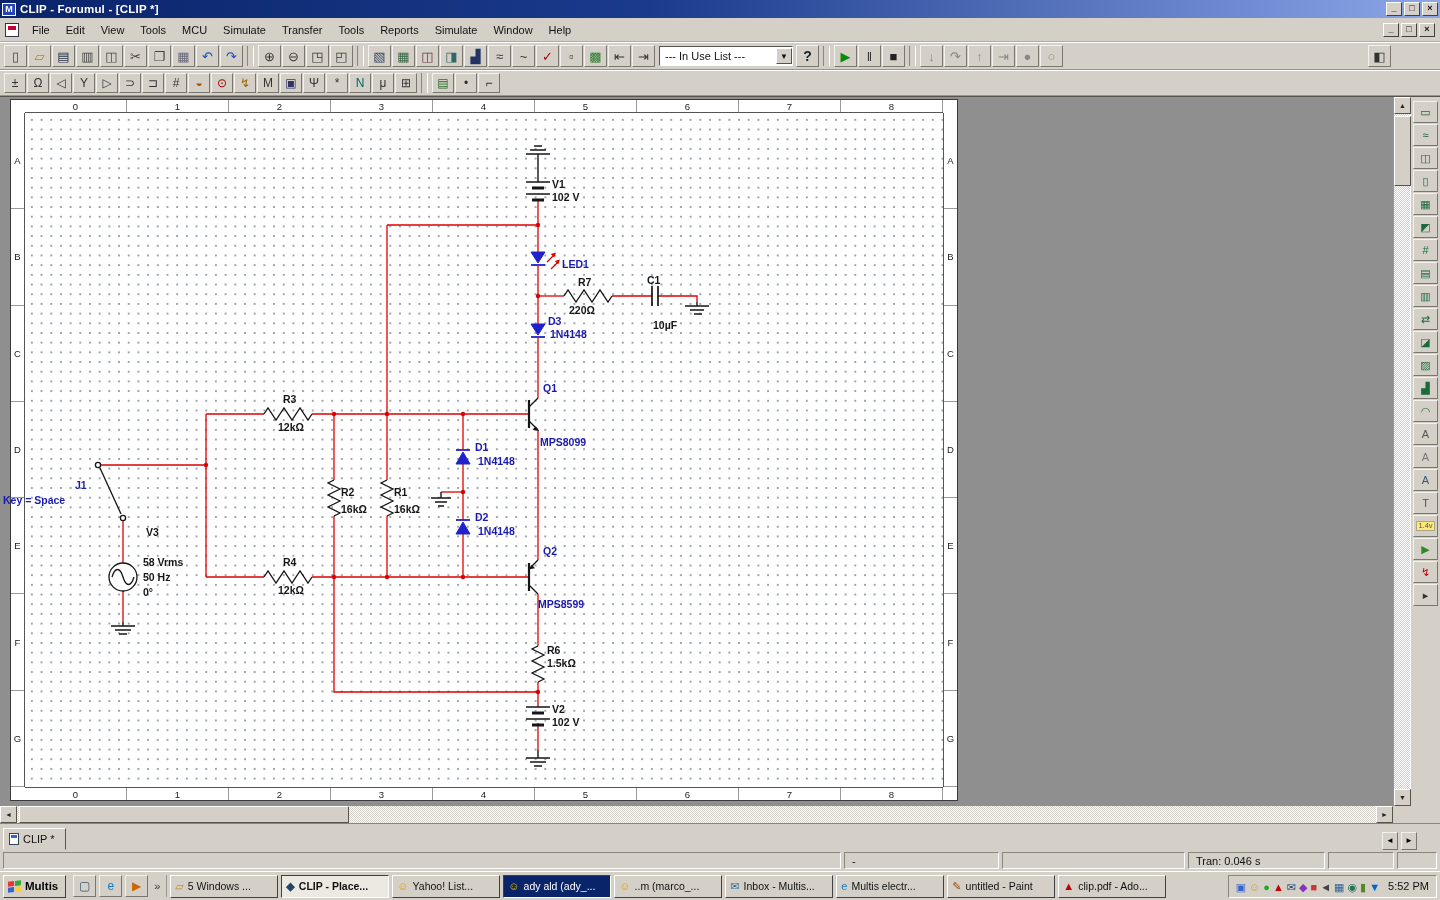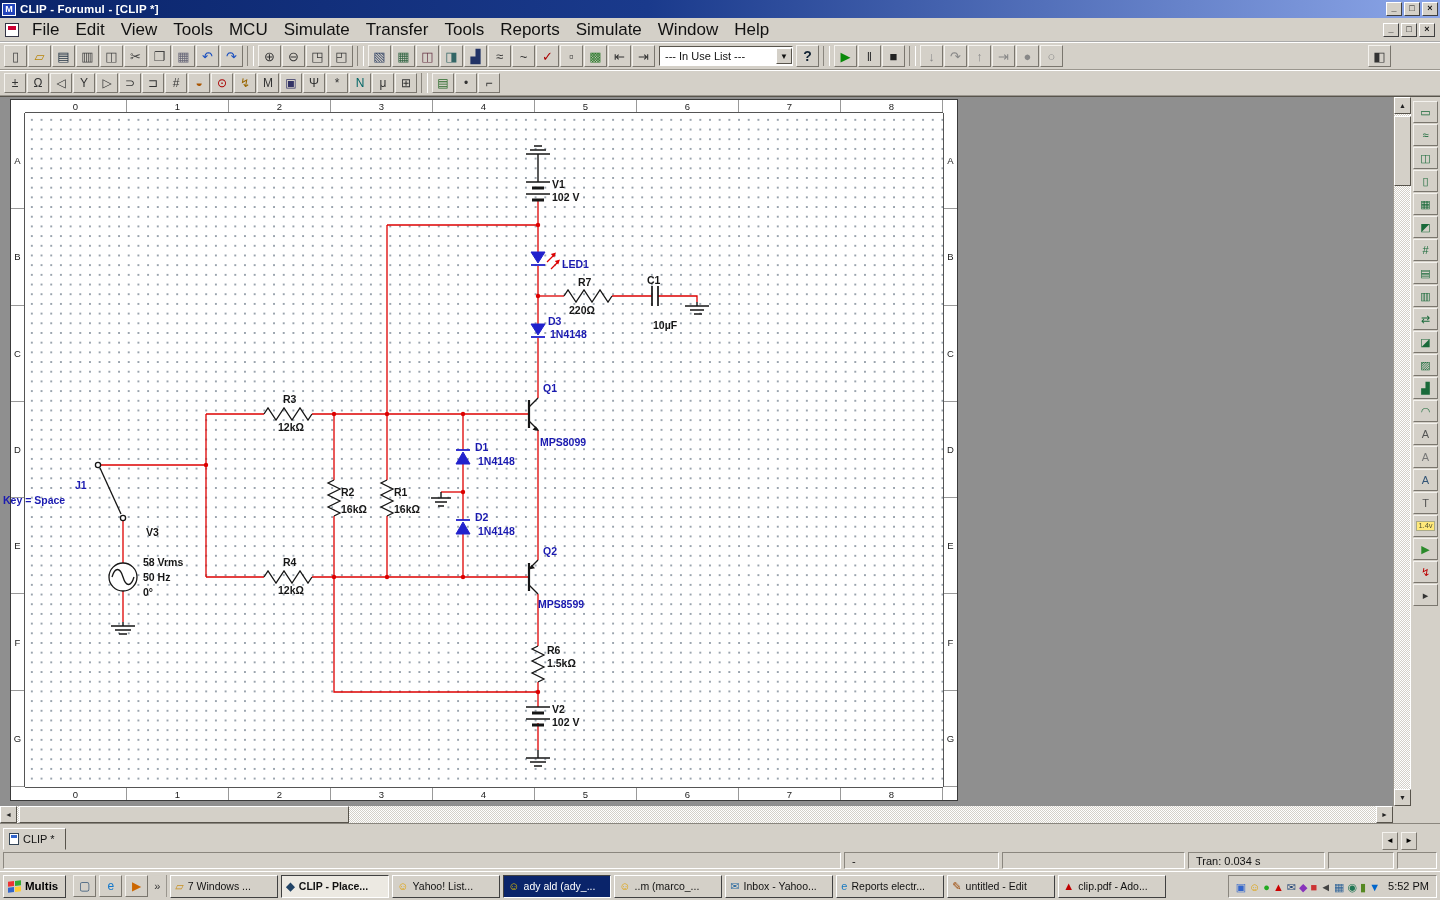--- a/index.html
+++ b/index.html
@@ -10,21 +10,21 @@
   .titlebar { height:18px; background:linear-gradient(90deg,#0a246a 0%,#1a3a8c 45%,#8ca6e8 100%); display:flex; align-items:center; padding:0 2px; flex:none; }
   .app-icon { width:14px; height:13px; background:#2244bb; border:1px solid #fff; color:#fff; font-size:9px; font-weight:bold; display:flex; align-items:center; justify-content:center; margin-right:4px; }
   .titlebar .t-text { color:#fff; font-size:11.5px; font-weight:bold; letter-spacing:.2px; }
   .cap-btns { margin-left:auto; display:flex; gap:2px; }
   .cap-btn { width:16px; height:14px; background:#d4d0c8; border:1px solid; border-color:#fff #404040 #404040 #fff; font-size:9px; line-height:11px; text-align:center; color:#111; font-weight:bold; }
 
   
   .menubar { height:24px; background:#d4d0c8; display:flex; align-items:center; padding:0 3px; border-bottom:1px solid #aaa; flex:none; }
   .doc-icon { width:14px; height:14px; background:#fff; border:1px solid #334; margin:0 5px 0 2px; position:relative; }
   .doc-icon::after { content:""; position:absolute; left:2px; top:2px; width:8px; height:4px; background:#c03; }
-  .menu-item { font-size:17px; color:#111; padding:3px 8px; }
+  .menu-item { font-size:11px; color:#111; padding:3px 8px; }
   .mdi-btns { margin-left:auto; display:flex; gap:2px; padding-right:2px; }
 
   
   .toolbar { background:#d4d0c8; display:flex; align-items:center; padding:2px 4px; border-top:1px solid #fff; border-bottom:1px solid #9a968e; flex:none; }
   .toolbar1 { height:28px; }
   .toolbar2 { height:26px; }
   .tb-btn { width:23px; height:22px; flex:none; display:inline-flex; align-items:center; justify-content:center; background:#d4d0c8; border:1px solid; border-color:#f4f2ee #7a766e #7a766e #f4f2ee; margin-right:1px; font-size:13px; line-height:1; }
   .toolbar2 .tb-btn { width:22px; height:20px; font-size:12px; }
   .tb-btn .glyph { pointer-events:none; }
   .tb-sep { width:7px; height:20px; border-left:1px solid #8a867e; border-right:1px solid #fff; margin:0 4px 0 3px; flex:none; }
@@ -695,21 +695,21 @@
     <span class="tab-arrows">
       <span class="tb-btn">◄</span>
       <span class="tb-btn">►</span>
     </span>
   </div>
 
   <div class="statusbar">
     <span class="panel p-main"></span>
     <span class="panel p2">-</span>
     <span class="panel p3"></span>
-    <span class="panel p4">Tran: 0.034 s</span>
+    <span class="panel p4">Tran: 0.046 s</span>
     <span class="panel p5"></span>
     <span class="panel p6"></span>
   </div>
 
   <div class="taskbar">
     <span class="start-btn">
       <span class="flag">
           <i></i>
           <i></i>
           <i></i>
@@ -727,49 +727,49 @@
           </span>
           <span class="tb-btn">
             <span class="glyph" style="color: rgb(204, 102, 0);">▶</span>
           </span>
         </span>
       <span class="chevron">»</span>
     </span>
     <span class="tasks">
         <span class="task-btn">
           <span class="glyph" style="color: rgb(200, 144, 32);">▱</span>
-          <span class="lbl">7 Windows ...</span>
+          <span class="lbl">5 Windows ...</span>
         </span>
         <span class="task-btn pressed">
           <span class="glyph" style="color: rgb(34, 68, 102);">◆</span>
           <span class="lbl">CLIP - Place...</span>
         </span>
         <span class="task-btn">
           <span class="glyph" style="color: rgb(224, 160, 0);">☺</span>
           <span class="lbl">Yahoo! List...</span>
         </span>
         <span class="task-btn flash">
           <span class="glyph" style="color: rgb(224, 192, 0);">☺</span>
           <span class="lbl">ady ald (ady_...</span>
         </span>
         <span class="task-btn">
           <span class="glyph" style="color: rgb(224, 160, 0);">☺</span>
           <span class="lbl">..m (marco_...</span>
         </span>
         <span class="task-btn">
           <span class="glyph" style="color: rgb(42, 106, 160);">✉</span>
-          <span class="lbl">Inbox - Yahoo...</span>
+          <span class="lbl">Inbox - Multis...</span>
         </span>
         <span class="task-btn">
           <span class="glyph" style="color: rgb(26, 122, 192);">e</span>
-          <span class="lbl">Reports electr...</span>
+          <span class="lbl">Multis electr...</span>
         </span>
         <span class="task-btn">
           <span class="glyph" style="color: rgb(160, 80, 16);">✎</span>
-          <span class="lbl">untitled - Edit</span>
+          <span class="lbl">untitled - Paint</span>
         </span>
         <span class="task-btn">
           <span class="glyph" style="color: rgb(192, 0, 0);">▲</span>
           <span class="lbl">clip.pdf - Ado...</span>
         </span>
       </span>
     <span class="tray">
       <span style="display:flex;gap:3px;align-items:center;">
           <span class="tray-ic"><span class="glyph" style="color: rgb(51, 102, 204);">▣</span></span>
           <span class="tray-ic"><span class="glyph" style="color: rgb(224, 160, 0);">☺</span></span>

